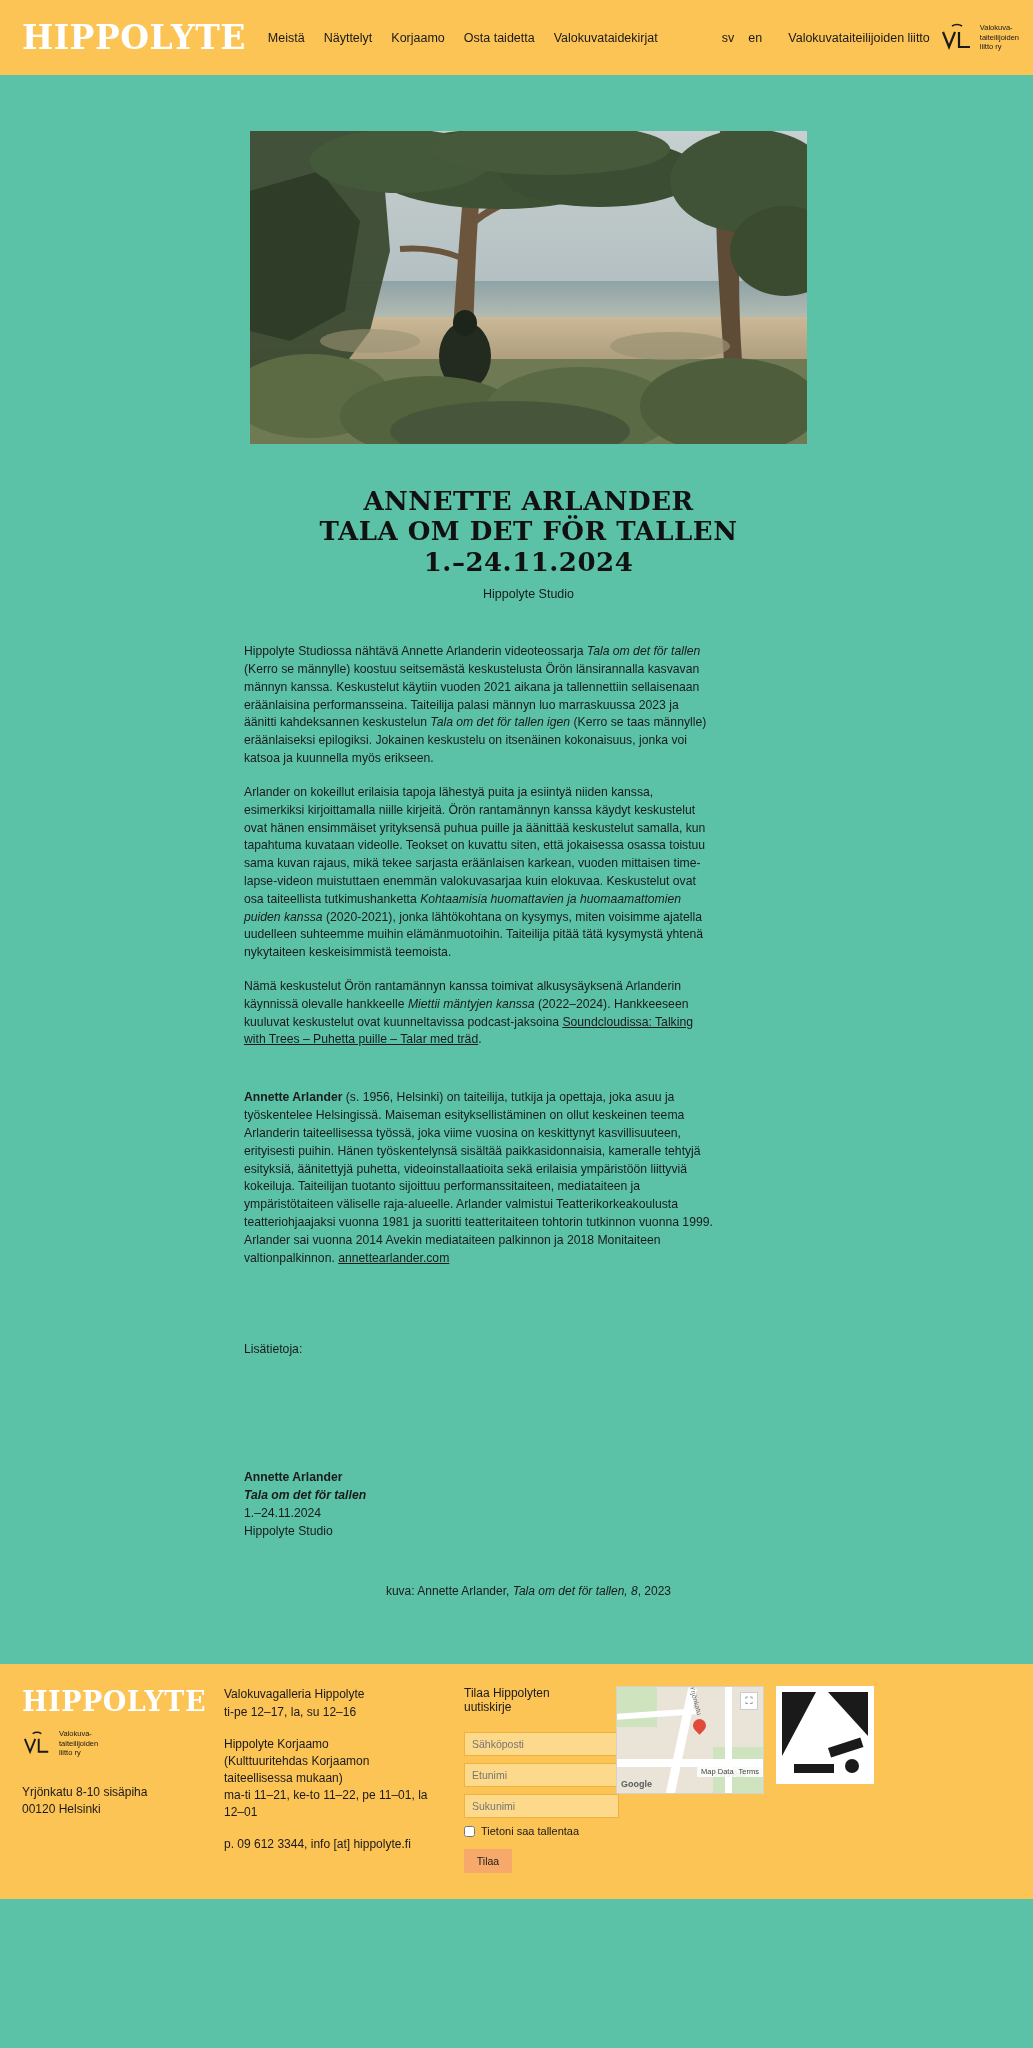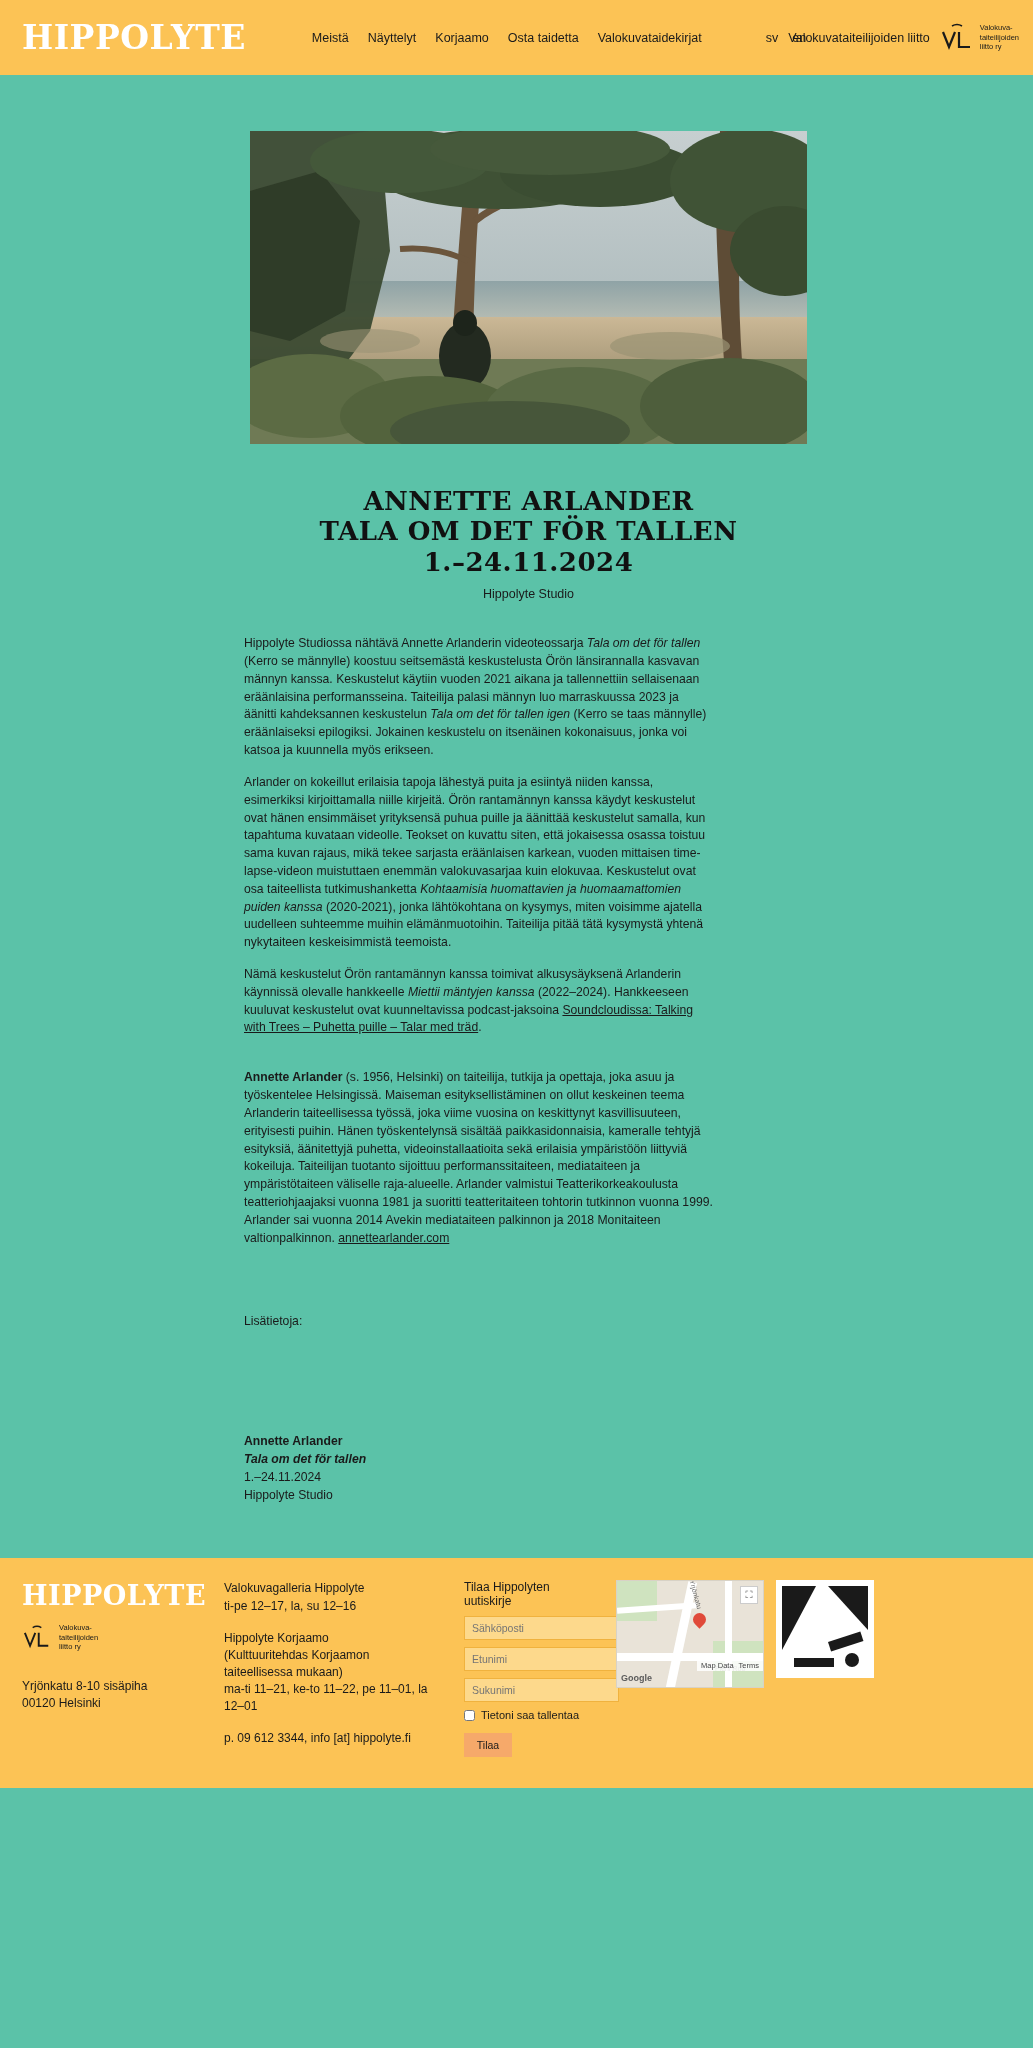--- a/index.html
+++ b/index.html
@@ -48,21 +48,20 @@
     margin-left: 22px;
     margin-right: 22px;
     white-space: nowrap;
   }
   .nav {
     display: flex;
     align-items: center;
     gap: 19px;
     font-size: 12.5px;
     color: #1a1a1a;
-    margin-left: 44px;
   }
   .nav a { color: #1a1a1a; text-decoration: none; white-space: nowrap; }
   .lang {
     display: flex;
     gap: 14px;
     margin-left: 64px;
     font-size: 12.5px;
   }
   .lang a { color: #1a1a1a; text-decoration: none; }
   .assoc {
@@ -131,21 +130,21 @@
   }
   .content {
     position: relative;
     width: 470px;
     margin: 0 auto;
     margin-left: 220px;
     padding-top: 26px;
     font-size: 12.2px;
     line-height: 1.46;
   }
-  .content p { margin: 8px 0 14px 0; }
+  .content p { margin: 16px 0 14px 0; }
   .content em { font-style: italic; }
   .content b { font-weight: bold; }
   .content a { color: #1a1a1a; text-decoration: underline; }
   .spacer-lg { height: 44px; }
   .spacer-xl { height: 80px; }
   .credit {
     position: relative;
     text-align: center;
     font-size: 12px;
     padding-top: 30px;
@@ -169,21 +168,21 @@
     font-size: 27px;
     color: #ffffff;
     letter-spacing: 0.5px;
     margin-bottom: 12px;
   }
   .f-assoc { display: flex; align-items: center; gap: 7px; margin-bottom: 26px; }
   .f-addr { font-size: 12px; line-height: 1.42; }
   .f-info { width: 240px; font-size: 12px; line-height: 1.42; }
   .f-info p { margin: 0 0 15px 0; }
   .f-news { width: 160px; }
-  .f-news-title { font-size: 12px; margin-bottom: 8px; }
+  .f-news-title { font-size: 12px; margin-bottom: 18px; }
   .f-input {
     display: block;
     width: 155px;
     height: 24px;
     background: #fdd98c;
     border: 1px solid #f0b23e;
     font-size: 10.5px;
     color: #8a6a28;
     padding: 0 7px;
     margin-bottom: 7px;
@@ -365,20 +364,23 @@
     <div class="spacer-xl"></div>
 
     <p>
       <b>Annette Arlander</b><br>
       <b><em>Tala om det för tallen</em></b><br>
       <span>1.–24.11.2024</span><br>
       <span>Hippolyte Studio</span>
     </p>
   </div>
 
+  <div class="credit">
+    <span>kuva: Annette Arlander, </span><em>Tala om det för tallen, 8</em><span>, 2023</span>
+  </div>
 </div>
 
 <div class="footer">
 
   <div class="footer-col f-brand">
     <div class="f-logo">HIPPOLYTE</div>
     <div class="f-assoc">
       <svg width="30" height="26" viewBox="0 0 34 30">
         <path d="M3 9 L9 24 L15 9" fill="none" stroke="#1a1a1a" stroke-width="2.2"></path>
         <path d="M19 9 L19 24 L30 24" fill="none" stroke="#1a1a1a" stroke-width="2.2"></path>

